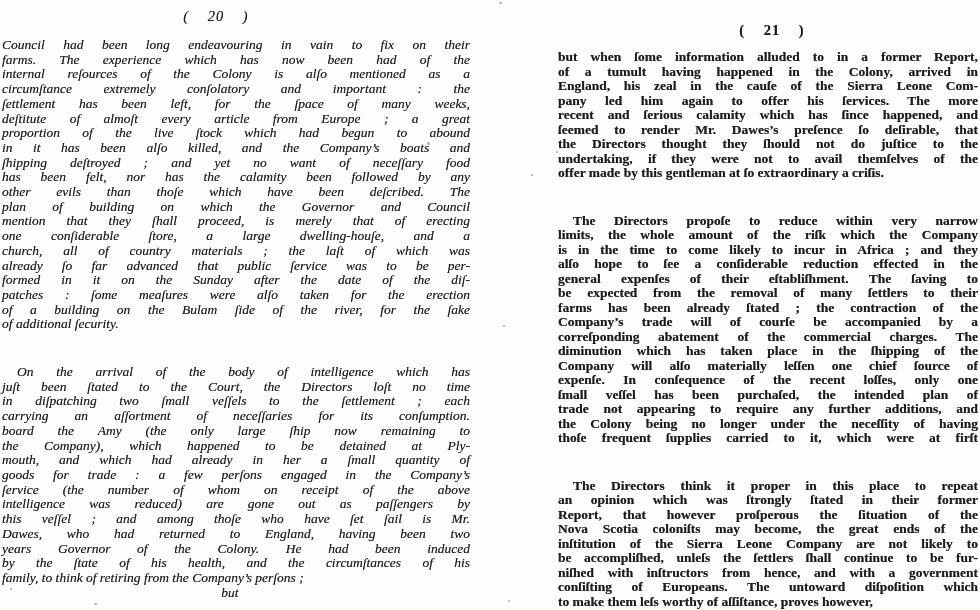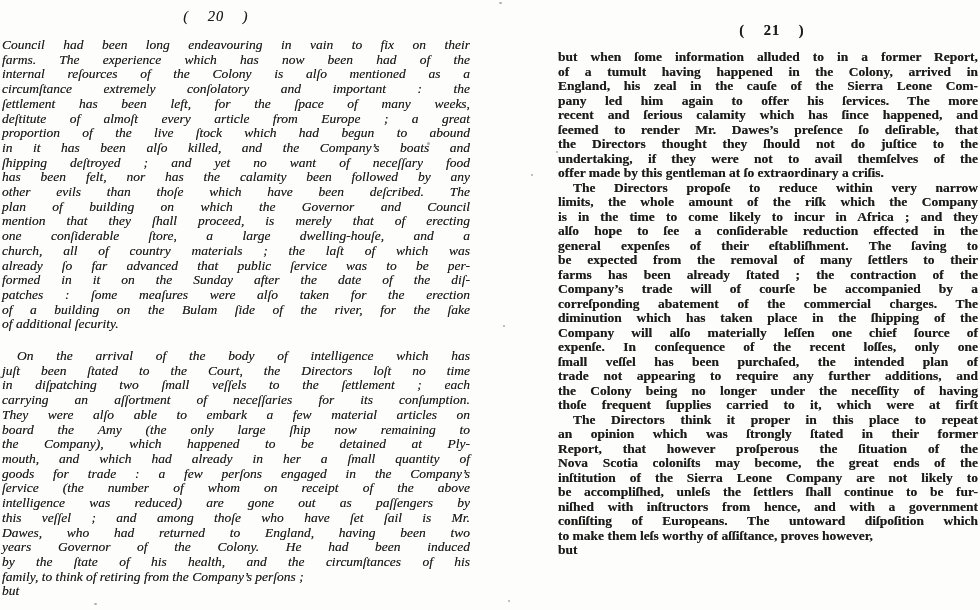--- a/index.html
+++ b/index.html
@@ -25,25 +25,25 @@
   .page-21 .page-header { margin-bottom:11px; transform:translateX(4px); }
   .para { font-size:13.5px; line-height:14.7px; }
   .page-21 .para { line-height:14.5px; }
   .para + .para.gap { margin-top:17px; }
   .line {
     text-align:justify;
     text-align-last:justify;
     text-shadow:0 0 0.6px rgba(25,25,25,0.6);
   }
   .line.last { text-align-last:left; }
-  .line.indent { text-indent:15px; }
+  .line.indent { text-indent:15px;margin-top:33px; }
   .catchword {
     font-size:13.5px;
     line-height:14.5px;
-    text-align:left;
+    text-align:center;
     padding-right:12px;
     text-shadow:0 0 0.6px rgba(25,25,25,0.6);
   }
   .speck { position:absolute; background:#4a4a4a; border-radius:50%; opacity:.45; }
 </style>
 </head>
 <body>
 
 <div class="page page-20">
   <div class="page-header">( 20 )</div>
@@ -67,21 +67,20 @@
       <div class="line">formed in it on the Sunday after the date of the diſ-</div>
       <div class="line">patches : ſome meaſures were alſo taken for the erection</div>
       <div class="line">of a building on the Bulam ſide of the river, for the ſake</div>
       <div class="line last">of additional ſecurity.</div>
     </div>
   <div class="para gap">
       <div class="line indent">On the arrival of the body of intelligence which has</div>
       <div class="line">juſt been ſtated to the Court, the Directors loſt no time</div>
       <div class="line">in diſpatching two ſmall veſſels to the ſettlement ; each</div>
       <div class="line">carrying an aſſortment of neceſſaries for its conſumption.</div>
-      <div class="line">They were alſo able to embark a few material articles on</div>
       <div class="line">board the Amy (the only large ſhip now remaining to</div>
       <div class="line">the Company), which happened to be detained at Ply-</div>
       <div class="line">mouth, and which had already in her a ſmall quantity of</div>
       <div class="line">goods for trade : a few perſons engaged in the Company’s</div>
       <div class="line">ſervice (the number of whom on receipt of the above</div>
       <div class="line">intelligence was reduced) are gone out as paſſengers by</div>
       <div class="line">this veſſel ; and among thoſe who have ſet ſail is Mr.</div>
       <div class="line">Dawes, who had returned to England, having been two</div>
       <div class="line">years Governor of the Colony.  He had been induced</div>
       <div class="line">by the ſtate of his health, and the circumſtances of his</div>

